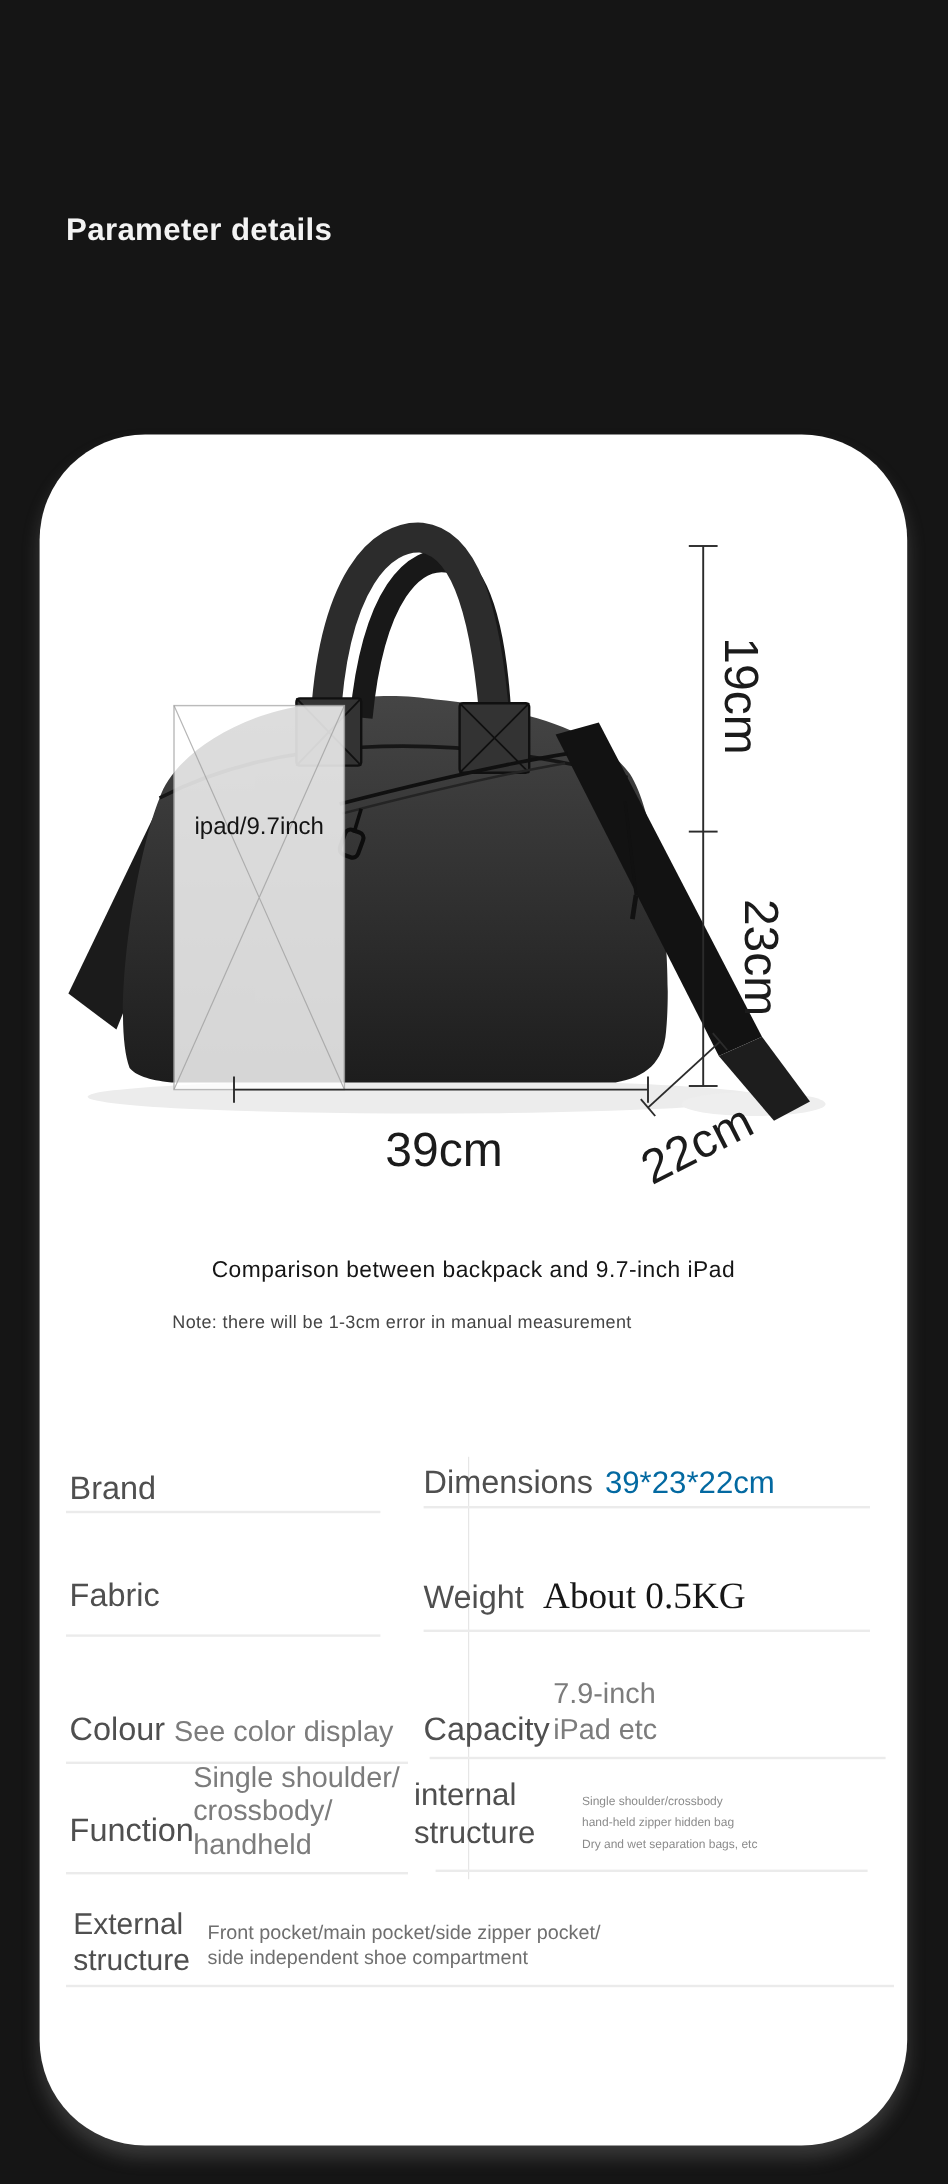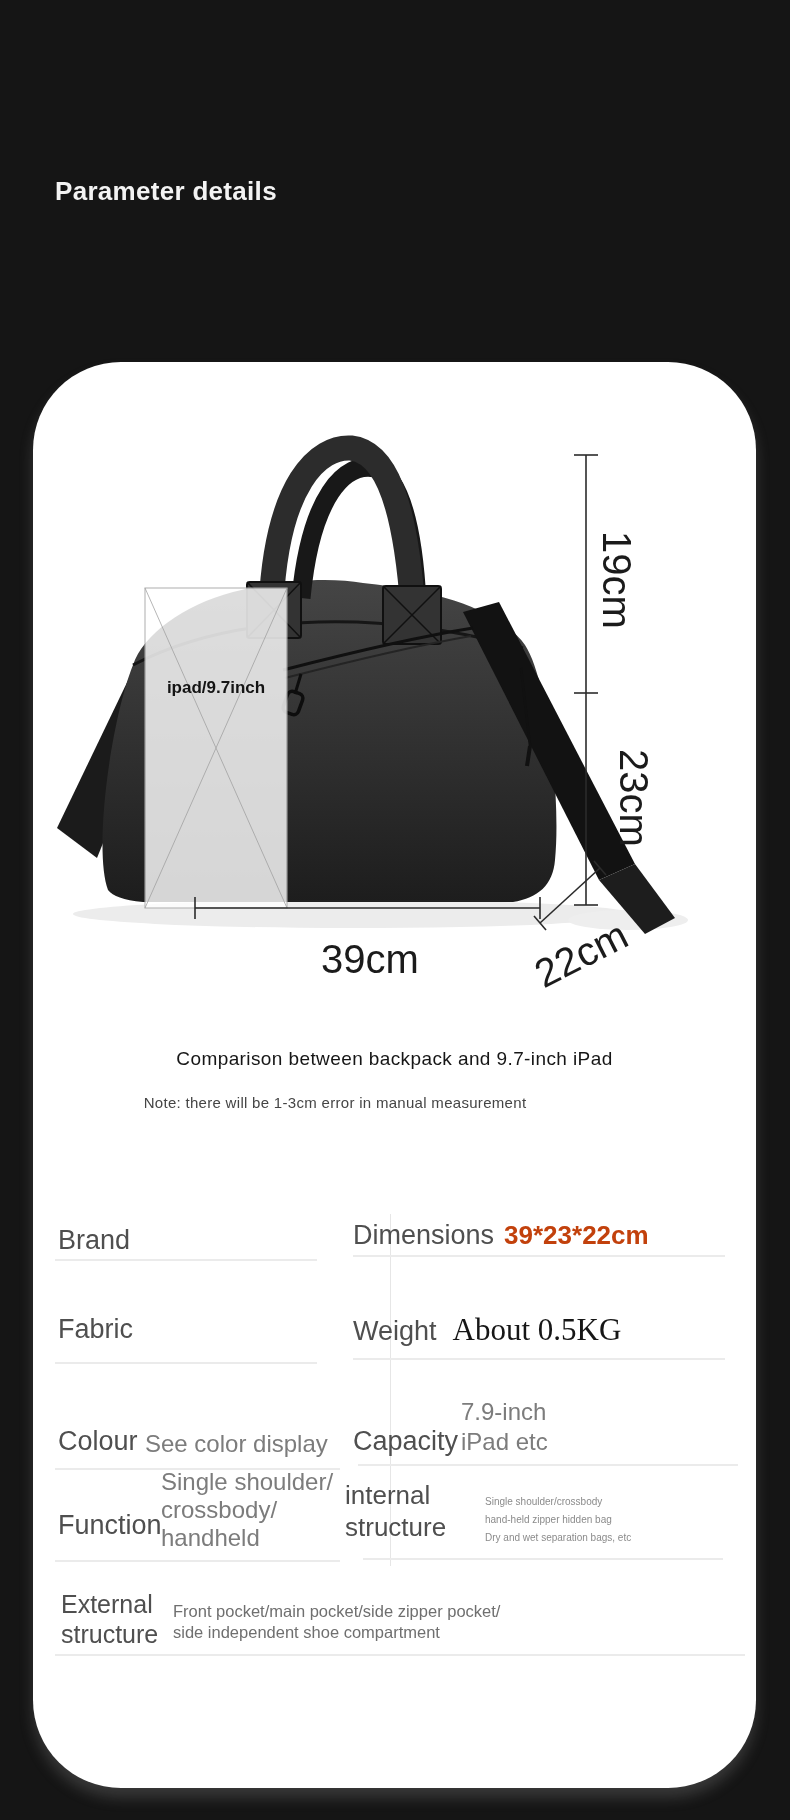--- a/index.html
+++ b/index.html
@@ -4,34 +4,34 @@
 <style>
   html,body{margin:0;padding:0;background:#151515;}
   .page{position:relative;width:790px;height:1820px;background:#151515;overflow:hidden;
         font-family:"Liberation Sans",sans-serif;}
   .page-title{position:absolute;left:55px;top:176px;font-size:26px;font-weight:bold;color:#f3f3f3;letter-spacing:.3px;}
   .card{position:absolute;left:33px;top:362px;width:723px;height:1426px;background:#ffffff;border-radius:88px;
         box-shadow:0 10px 14px rgba(160,160,160,.25);}
   .figure{position:absolute;left:0;top:58px;width:723px;height:620px;}
   .figure svg{position:absolute;left:0;top:0;}
   .ipad-label{position:absolute;left:108px;top:258px;width:150px;text-align:center;
-              font-size:17px;font-weight:bold;color:#141414;}
+              font-size:20px;font-weight:normal;color:#141414;}
   .dim{position:absolute;color:#1b1b1b;font-size:40px;text-align:center;line-height:44px;white-space:nowrap;}
   .dim-19{left:524px;top:138px;width:120px;height:44px;transform:rotate(90deg);}
   .dim-23{left:541px;top:356px;width:120px;height:44px;transform:rotate(90deg);}
   .dim-39{left:237px;top:517px;width:200px;}
   .dim-22{left:468px;top:512px;width:160px;transform:rotate(-27deg);}
   .caption{position:absolute;left:0;top:686px;width:723px;text-align:center;
            font-size:19px;color:#161616;letter-spacing:.4px;}
   .note{position:absolute;left:0;top:732px;width:604px;text-align:center;
         font-size:15px;color:#454545;letter-spacing:.3px;}
   .specs{position:absolute;left:0;top:0;width:723px;height:1426px;}
   .lbl{position:absolute;font-size:27px;color:#4f4f4f;white-space:nowrap;}
   .val{position:absolute;font-size:24px;color:#7c7c7c;white-space:nowrap;}
-  .inline-val{font-size:26px;color:#c2410c;margin-left:10px;font-weight:bold;margin-top:48px;}
+  .inline-val{font-size:26px;color:#0369a1;margin-left:10px;font-weight:normal;margin-top:48px;}
   .serif-val{font-family:"Liberation Serif",serif;font-size:31px;color:#161616;margin-left:16px;}
   .small-val{position:absolute;font-size:10px;color:#8b8b8b;white-space:nowrap;}
   .mid-val{position:absolute;font-size:16.5px;color:#6f6f6f;white-space:nowrap;}
   .rule{position:absolute;height:2px;background:#ebebeb;}
   .vdivider{position:absolute;left:357px;top:852px;width:1px;height:352px;background:#e6e6e6;}
 </style>
 </head>
 <body>
 
 <div class="page">

